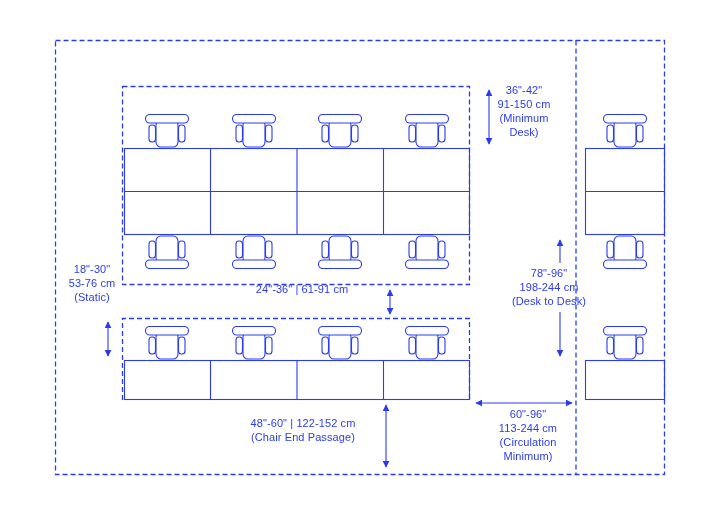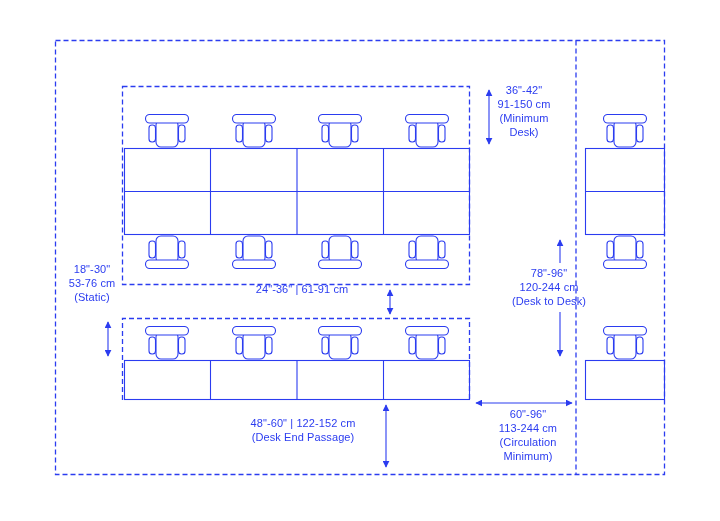--- a/index.html
+++ b/index.html
@@ -110,27 +110,27 @@
     <span>53-76 cm</span>
     <span>(Static)</span>
   </div>
 
   <div class="dim" style="left:222px; top:282px; width:160px;">
     <span>24"-36" | 61-91 cm</span>
   </div>
 
   <div class="dim" style="left:504px; top:266px; width:90px;">
     <span>78"-96"</span>
-    <span>120-244 cm</span>
+    <span>198-244 cm</span>
     <span>(Desk to Desk)</span>
   </div>
 
   <div class="dim" style="left:228px; top:416px; width:150px;">
     <span>48"-60" | 122-152 cm</span>
-    <span>(Desk End Passage)</span>
+    <span>(Chair End Passage)</span>
   </div>
 
   <div class="dim" style="left:488px; top:407px; width:80px;">
     <span>60"-96"</span>
     <span>113-244 cm</span>
     <span>(Circulation</span>
     <span>Minimum)</span>
   </div>
 
 </div>

